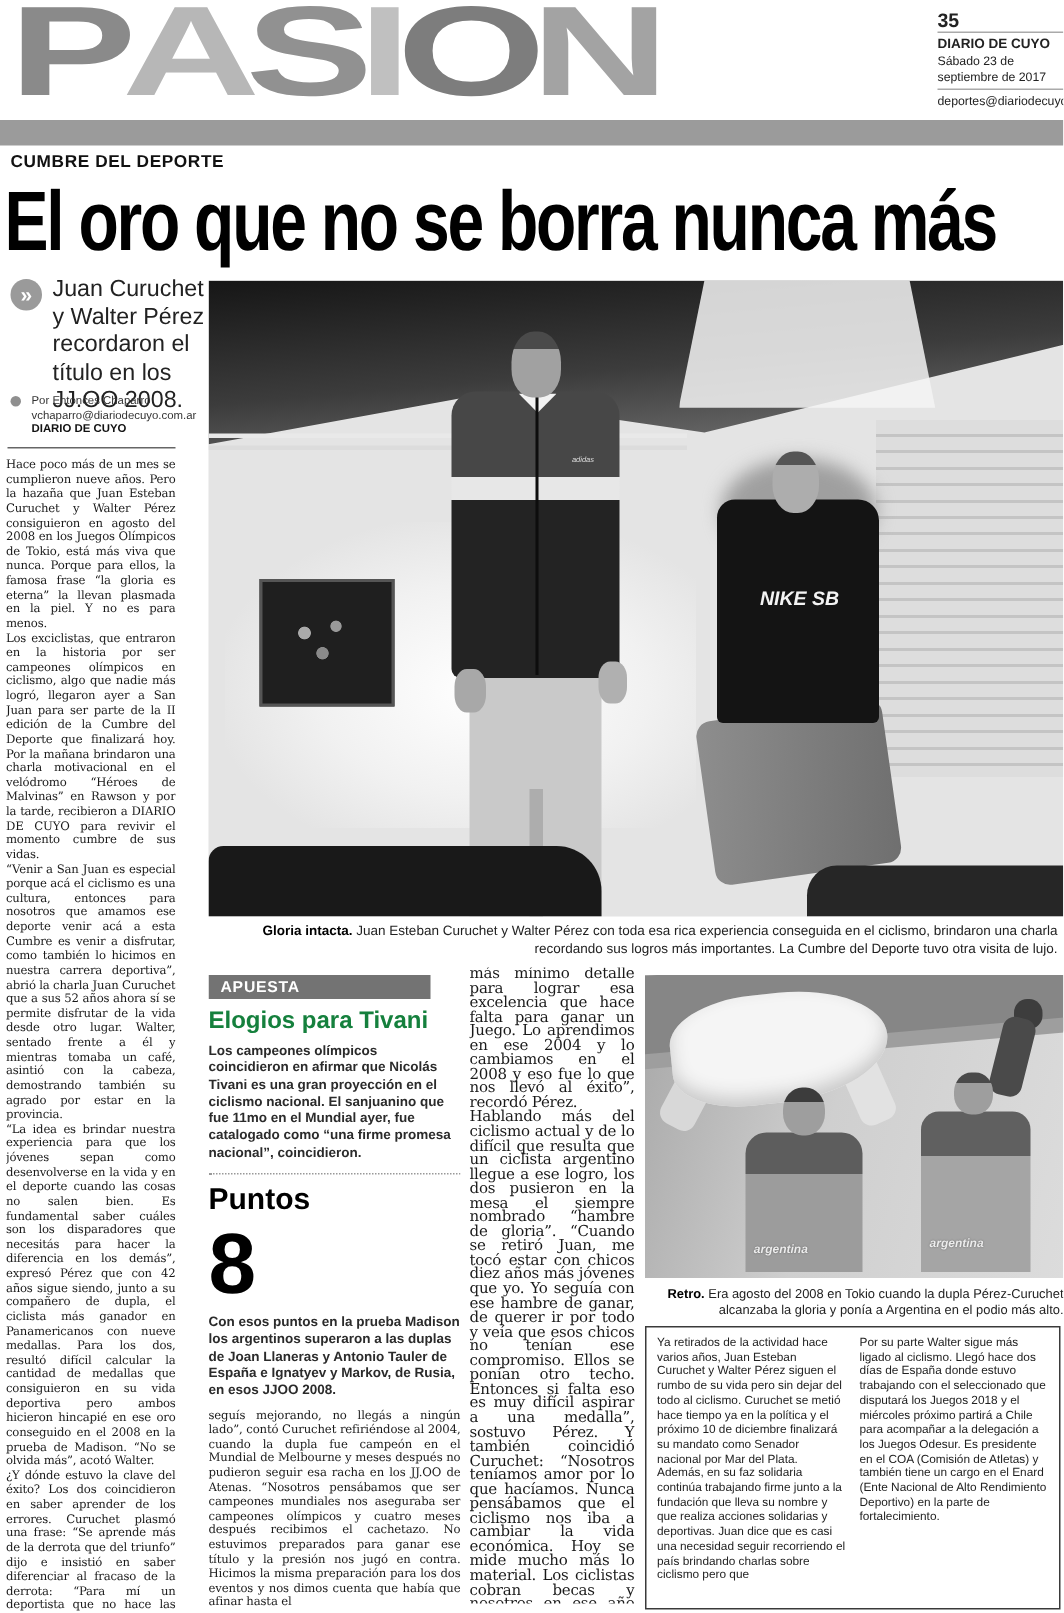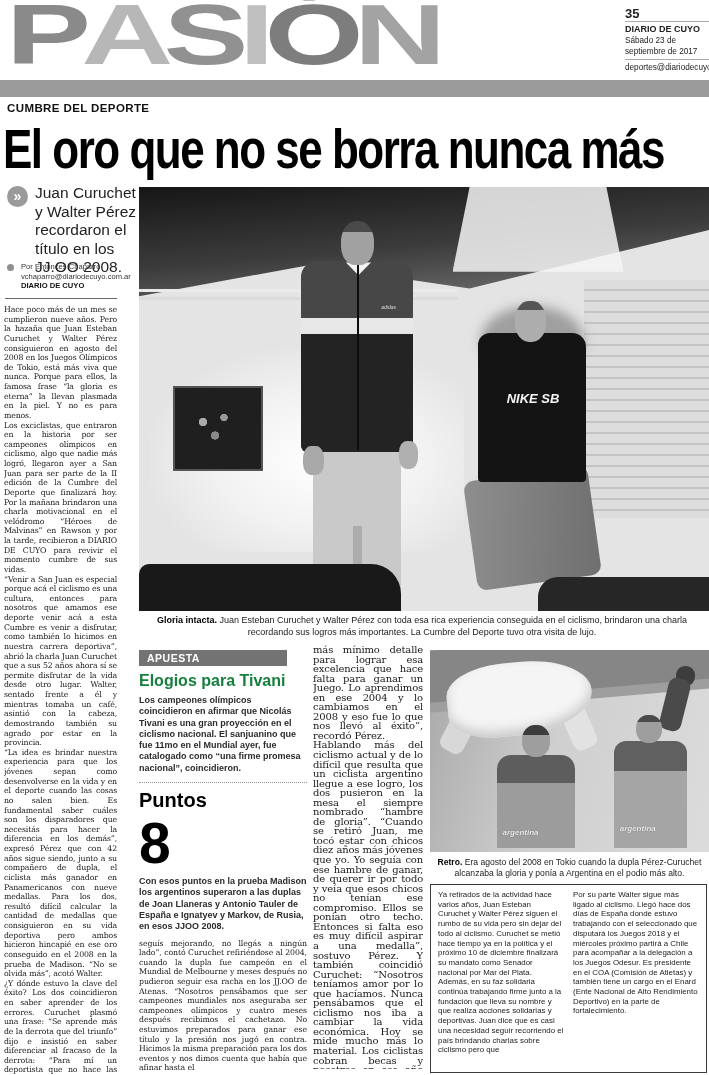--- a/index.html
+++ b/index.html
@@ -81,21 +81,21 @@
       background:linear-gradient(#555 0 22%,#b3aca4 22% 100%);filter:grayscale(1);}
   .m2-shirt{position:absolute;left:59.5%;top:34.5%;width:19%;height:35%;border-radius:12px 14px 4px 4px;
       background:#141414;}
   .shirt-label{position:absolute;left:64.5%;top:48%;font-size:13px;font-weight:bold;font-style:italic;
       color:#f4f4f4;letter-spacing:0;}
   .m2-jeans{position:absolute;left:58%;top:67.5%;width:22%;height:26%;border-radius:10px;
       background:linear-gradient(100deg,#8e8e8e,#6f6f6f);transform:rotate(-8deg);}
   .mp-couch{position:absolute;left:0;bottom:0;width:46%;height:11%;background:#191919;border-radius:10px 30px 0 0;}
   .mp-couch2{position:absolute;right:0;bottom:0;width:30%;height:8%;background:#262626;border-radius:20px 0 0 0;}
 
-  .caption{font-size:9px;line-height:11.5px;color:#222;text-align:center;}
+  .caption{font-size:9px;line-height:11.5px;color:#222;text-align:right;}
   .caption b{color:#000;}
   .main-cap{left:139px;top:615px;width:566px;}
 
   
   .col2{left:139px;top:650px;width:168px;height:425px;overflow:hidden;}
   .tagbar{width:148px;height:16px;background:#737373;color:#fff;font-weight:bold;
           font-size:10.5px;line-height:16px;padding-left:8px;box-sizing:border-box;letter-spacing:.5px;}
   .box-title{font-size:16px;font-weight:bold;margin:6px 0 5px 0;color:#15803d;}
   .box-body{font-size:9px;font-weight:bold;line-height:11.3px;color:#2b2b2b;text-align:left;}
   .dotted{border:none;border-top:1px dotted #999;margin:8px 0 6px 0;}

